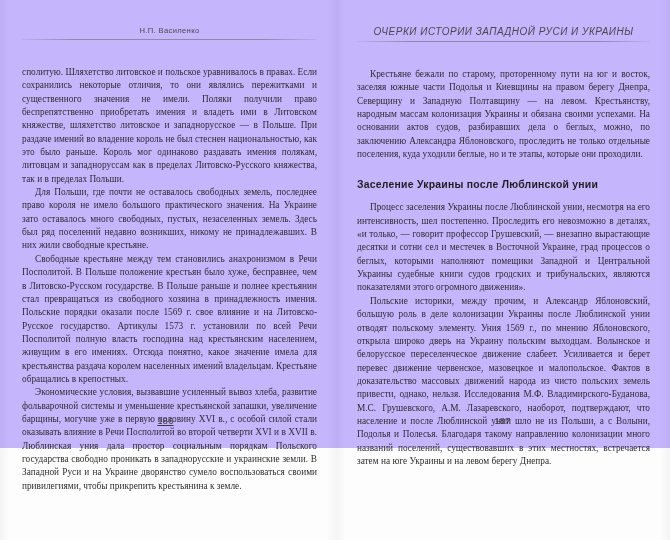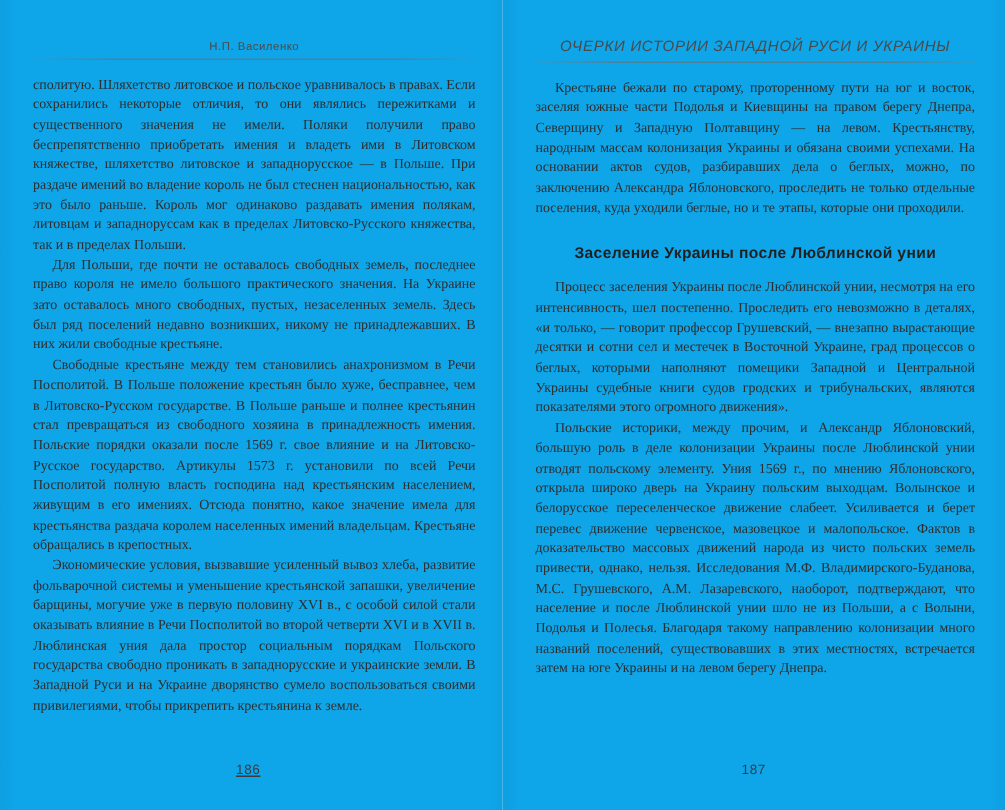--- a/index.html
+++ b/index.html
@@ -17,23 +17,23 @@
   #spread {
     position: relative;
     width: 670px;
     height: 540px;
     background: #fdfdfd;
     display: flex;
   }
   .page {
     position: relative;
     width: 335px;
-    height: 540px;
+    height: 448px;
     box-sizing: border-box;
-    background: #0ea5e9;
+    background: #c4b5fd;
   }
   .page-left  { padding: 0 18px 0 22px; }
   .page-right { padding: 0 20px 0 22px; }
 
   
   .gutter-shade {
     position: absolute;
     top: 0;
     left: 326px;
     width: 20px;
@@ -67,37 +67,36 @@
     font-style: italic;
   }
   .head-rule {
     margin: 4px auto 0 auto;
     height: 1px;
     width: 100%;
     background: linear-gradient(to right, rgba(140,140,140,0.15), rgba(110,110,110,0.62) 18%, rgba(110,110,110,0.62) 82%, rgba(140,140,140,0.15));
   }
 
   .body-text {
-    margin-top: 11px;
+    margin-top: 26px;
     font-size: 9.3px;
     line-height: 13.35px;
     text-align: justify;
     text-justify: inter-word;
     hyphens: none;
     color: #2e2e2e;
   }
   .body-text p {
     margin: 0;
     text-indent: 13px;
   }
   .body-text p.no-indent { text-indent: 0; }
 
   .section-heading {
     margin: 18px 0 11px 0;
-    text-align: center;
     font-family: "Liberation Sans", "DejaVu Sans", sans-serif;
     font-weight: bold;
     font-size: 10.4px;
     letter-spacing: 0.25px;
     color: #1f1f1f;
   }
 
   .folio {
     position: absolute;
     bottom: 22px;

